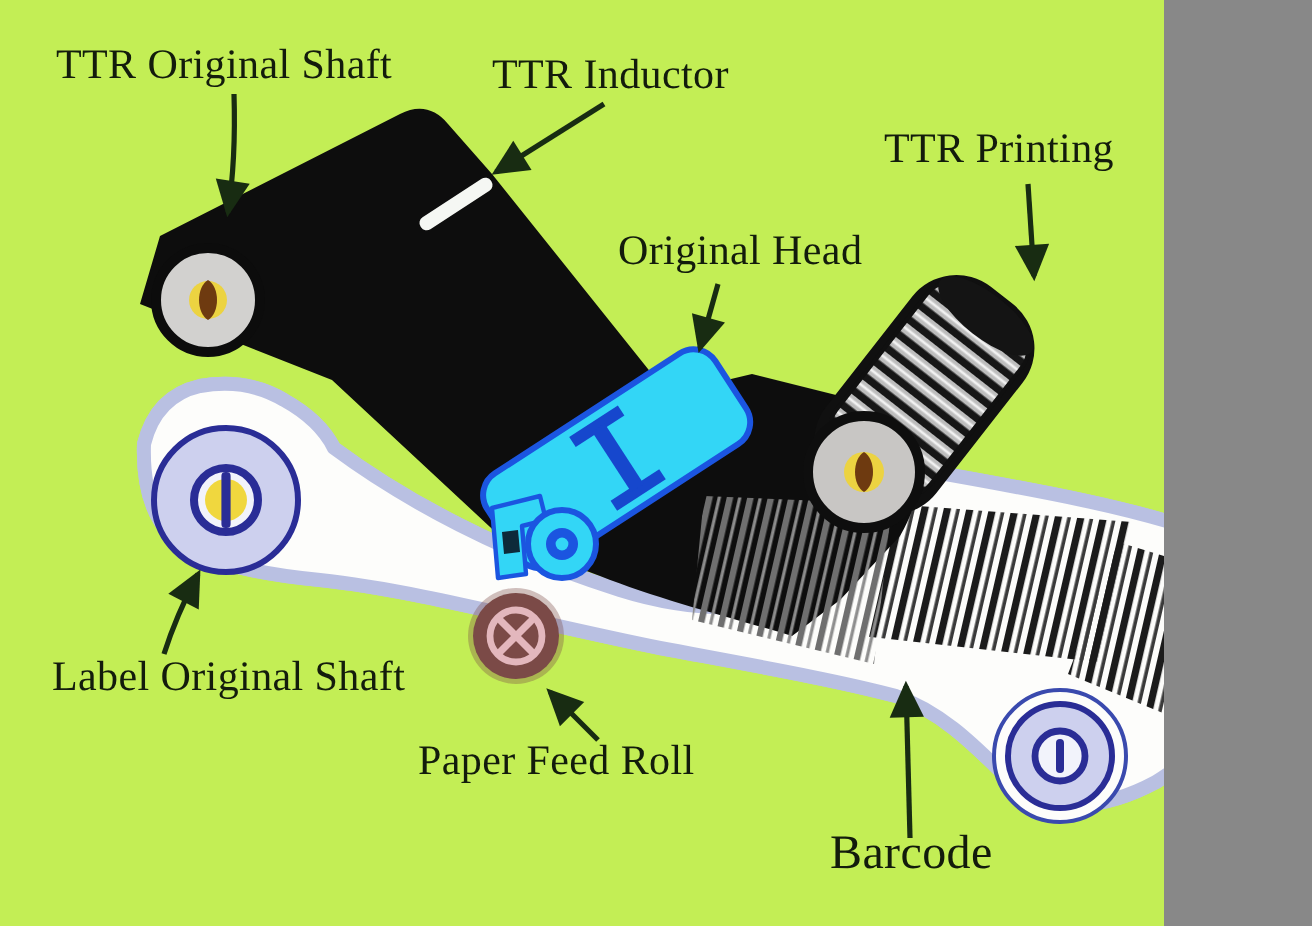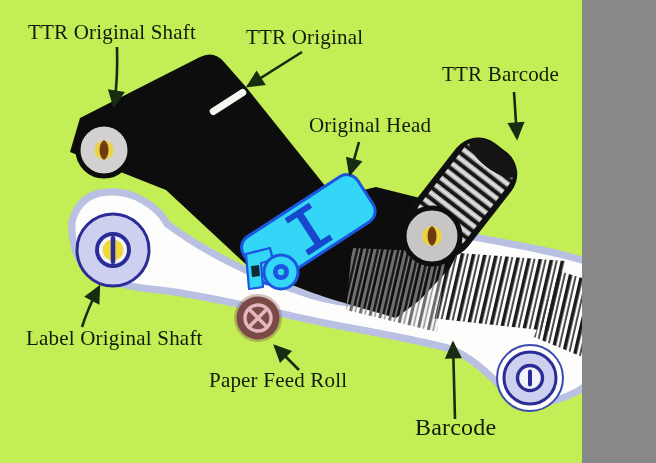--- a/index.html
+++ b/index.html
@@ -150,19 +150,19 @@
     <path d="M302,52 L248,86" marker-end="url(#arrowhead)"></path>
     <path d="M514,92 L517,138" marker-end="url(#arrowhead)"></path>
     <path d="M359,142 L350,174" marker-end="url(#arrowhead)"></path>
     <path d="M82,327 Q88,308 99,287" marker-end="url(#arrowhead)"></path>
     <path d="M299,370 L275,346" marker-end="url(#arrowhead)"></path>
     <path d="M455,419 L453,343" marker-end="url(#arrowhead)"></path>
   </g>
 </svg>
 
   <div class="diagram-label" id="lbl-ttr-original-shaft">TTR Original Shaft</div>
-  <div class="diagram-label" id="lbl-ttr-inductor">TTR Original</div>
-  <div class="diagram-label" id="lbl-ttr-layshaft">TTR Barcode</div>
+  <div class="diagram-label" id="lbl-ttr-inductor">TTR Inductor</div>
+  <div class="diagram-label" id="lbl-ttr-layshaft">TTR Printing</div>
   <div class="diagram-label" id="lbl-printing-head">Original Head</div>
   <div class="diagram-label" id="lbl-label-original-shaft">Label Original Shaft</div>
   <div class="diagram-label" id="lbl-barcode">Barcode</div>
   <div class="diagram-label" id="lbl-paper-feed-roll">Paper Feed Roll</div>
 </div>
 
 </body></html>

